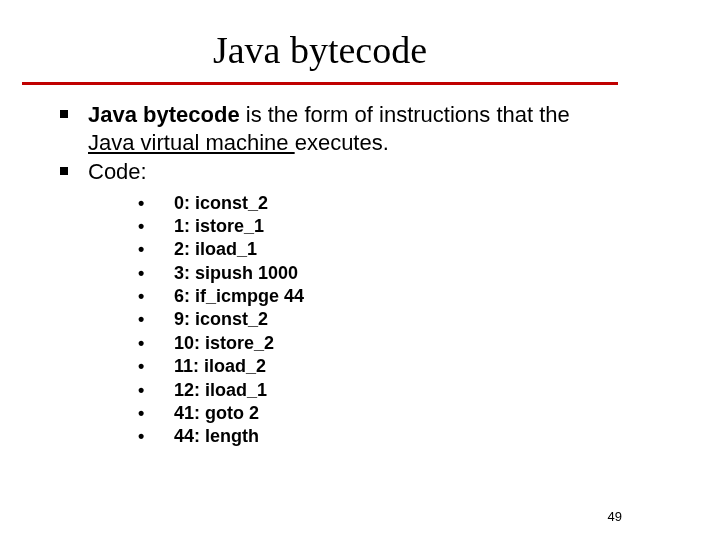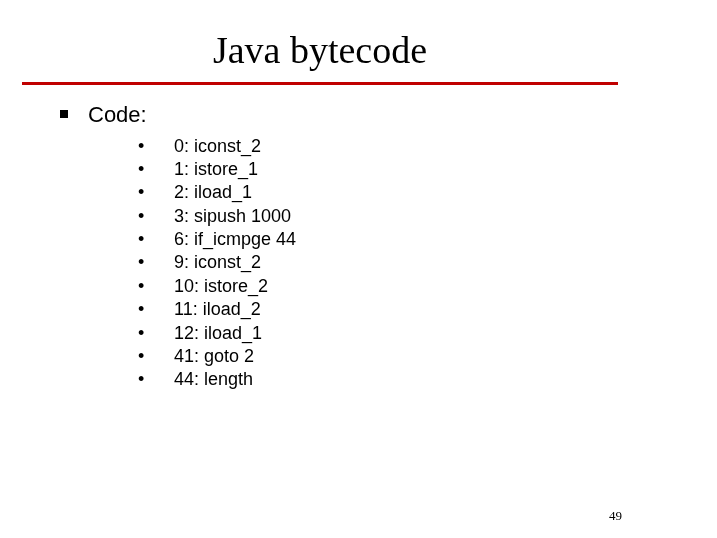--- a/index.html
+++ b/index.html
@@ -53,20 +53,21 @@
     top: 9px;
     width: 8px;
     height: 8px;
     background: #000;
     border-radius: 0;
   }
   ul.sub {
     list-style: none;
     margin: 6px 0 12px 0;
     padding: 0 0 0 78px;
+    font-weight: bold;
   }
   ul.sub > li {
     position: relative;
     padding-left: 36px;
     font-size: 18px;
     line-height: 1.3;
     margin-bottom: 0px;
   }
   ul.sub > li::before {
     content: "•";
@@ -76,32 +77,34 @@
     font-size: 18px;
   }
   .bold { font-weight: bold; }
   .ul { text-decoration: underline; }
   .pagenum {
     position: absolute;
     right: 18px;
     bottom: 14px;
     font-size: 13px;
     color: #000;
-    font-family: Liberation Serif, serif;
   }
 </style>
 </head>
 <body>
 <div class="slide">
 
   <div class="title">Java bytecode</div>
   <hr class="hr">
 
   <div class="content">
     <ul class="top">
+      <li>
+        <span class="bold">Java bytecode</span><span> is the form of instructions that the </span><span class="ul">Java virtual machine </span><span>executes.</span>
+      </li>
       <li>Code:</li>
     </ul>
 
     <ul class="sub">
       <li>0: iconst_2</li>
       <li>1: istore_1</li>
       <li>2: iload_1</li>
       <li>3: sipush 1000</li>
       <li>6: if_icmpge 44</li>
       <li>9: iconst_2</li>

